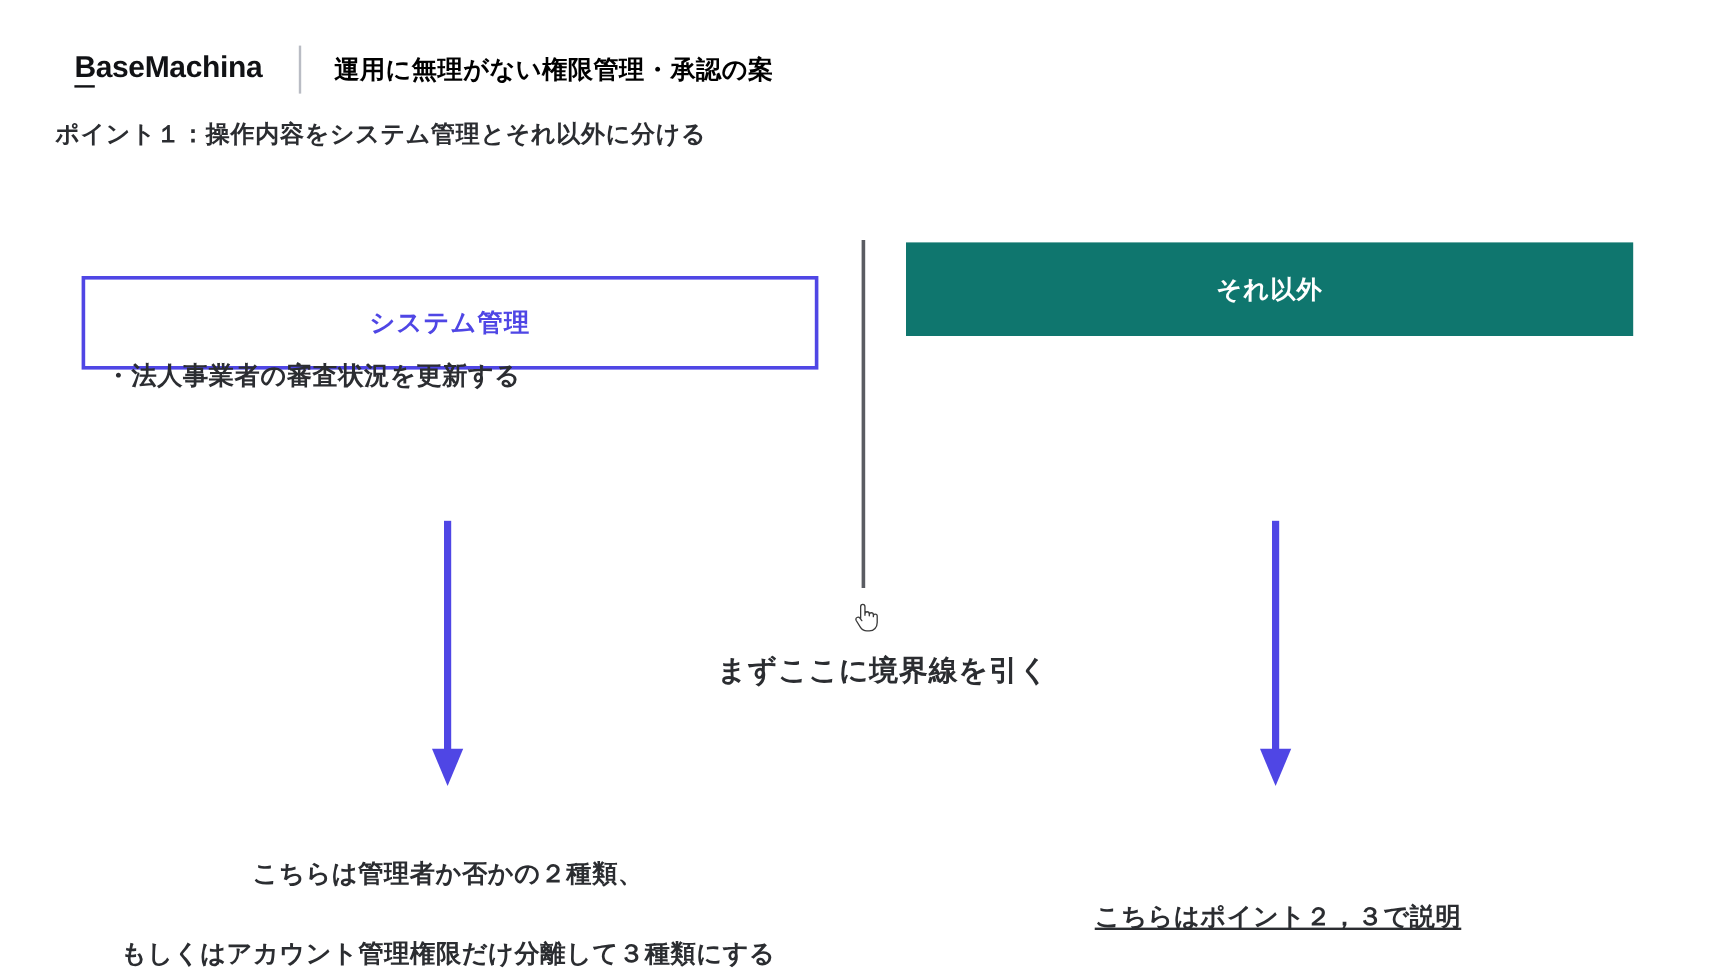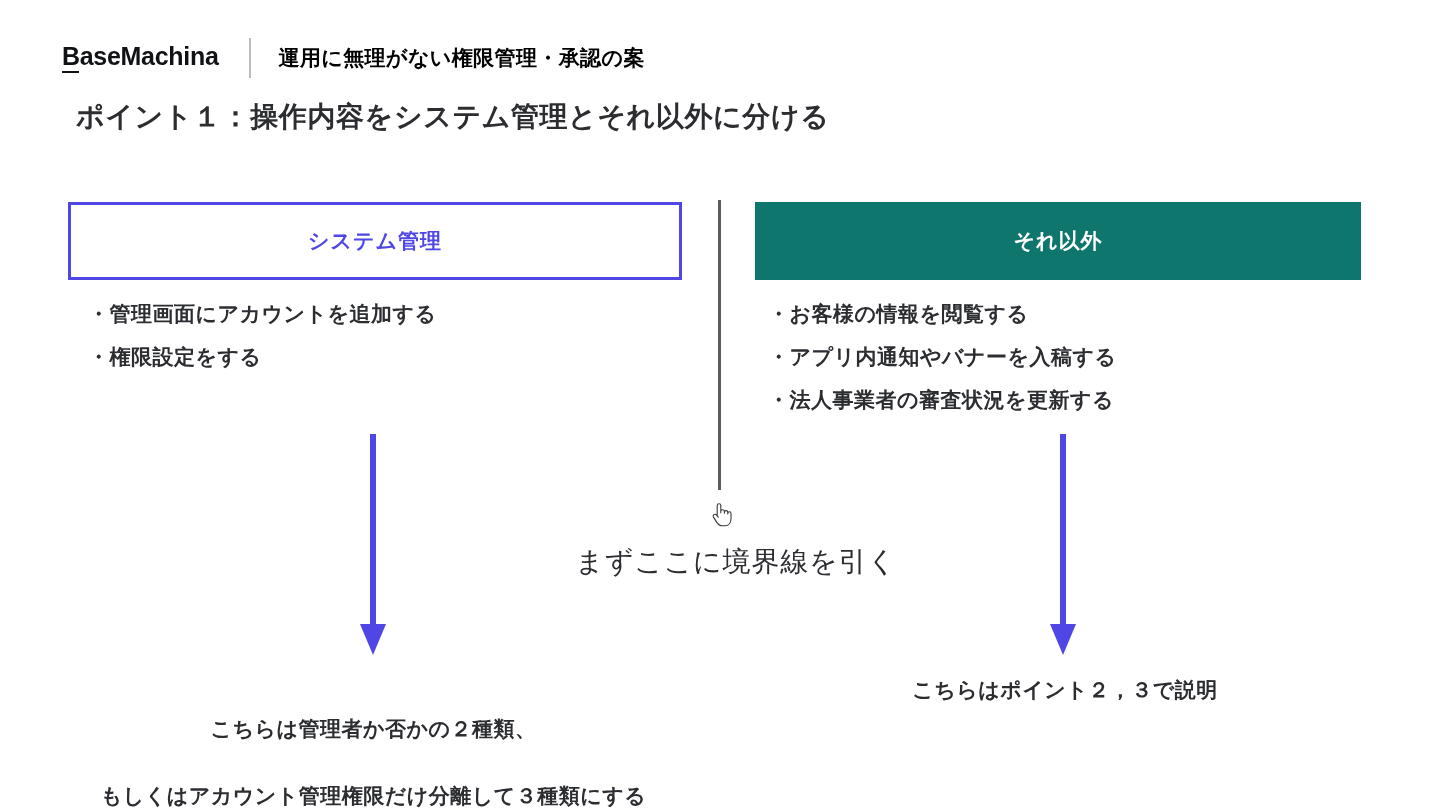--- a/index.html
+++ b/index.html
@@ -64,23 +64,23 @@
     font-size: 21px;
     font-weight: 700;
     color: #000000;
     white-space: nowrap;
     letter-spacing: 0.4px;
   }
 
   
   .point-heading {
     position: absolute;
-    left: 76px;
+    left: 46px;
     top: 98px;
-    font-size: 28px;
+    font-size: 20px;
     font-weight: 700;
     color: #2b2d31;
     letter-spacing: 0.6px;
     white-space: nowrap;
   }
 
   
   .cat-box {
     position: absolute;
     top: 202px;
@@ -92,20 +92,21 @@
     font-size: 21px;
     font-weight: 700;
     letter-spacing: 1px;
   }
   .cat-box.left {
     left: 68px;
     width: 614px;
     background: #ffffff;
     border: 3px solid #4f46e5;
     color: #4f46e5;
+    margin-top: 28px;
   }
   .cat-box.right {
     left: 755px;
     width: 606px;
     background: #0f766e;
     color: #ffffff;
   }
 
   
   .bullets {
@@ -165,22 +166,22 @@
 
   
   .center-note {
     position: absolute;
     left: 0;
     top: 548px;
     width: 1440px;
     text-align: center;
   }
   .center-note .line {
-    font-size: 28px;
-    font-weight: 400;
+    font-size: 24px;
+    font-weight: 700;
     color: #2b2d31;
     letter-spacing: 0.8px;
     line-height: 1;
     margin-bottom: 23px;
     white-space: nowrap;
     padding-left: 32px;
   }
 
   
   .caption {
@@ -191,21 +192,21 @@
     color: #2b2d31;
     letter-spacing: 0.5px;
     line-height: 1;
   }
   .caption .line {
     margin-bottom: 21px;
     white-space: nowrap;
     margin-top: 46px;
   }
   .caption.bottom-left  { left: 57px;  top: 672px; width: 633px; }
-  .caption.bottom-right { left: 760px; top: 633px; width: 610px; }
+  .caption.bottom-right { left: 760px; top: 708px; width: 610px; text-decoration: underline; }
 
   
   .cursor {
     position: absolute;
     left: 708px;
     top: 501px;
     width: 24px;
     height: 28px;
     pointer-events: none;
   }
@@ -220,29 +221,23 @@
     <div class="brand-divider"></div>
     <div class="deck-title">運用に無理がない権限管理・承認の案</div>
   </div>
 
   <div class="point-heading">ポイント１：操作内容をシステム管理とそれ以外に分ける</div>
 
   <div class="cat-box left">システム管理</div>
   <div class="cat-box right">それ以外</div>
 
   <div class="bullets left">
-    <div class="bullet">・管理画面にアカウントを追加する</div>
-    <div class="bullet">・権限設定をする</div>
-  </div>
-
-  <div class="bullets right">
-    <div class="bullet">・お客様の情報を閲覧する</div>
-    <div class="bullet">・アプリ内通知やバナーを入稿する</div>
     <div class="bullet">・法人事業者の審査状況を更新する</div>
   </div>
+
 
   <div class="center-divider"></div>
 
   <div class="arrow left-arrow">
     <div class="shaft"></div>
     <div class="head"></div>
   </div>
   <div class="arrow right-arrow">
     <div class="shaft"></div>
     <div class="head"></div>

